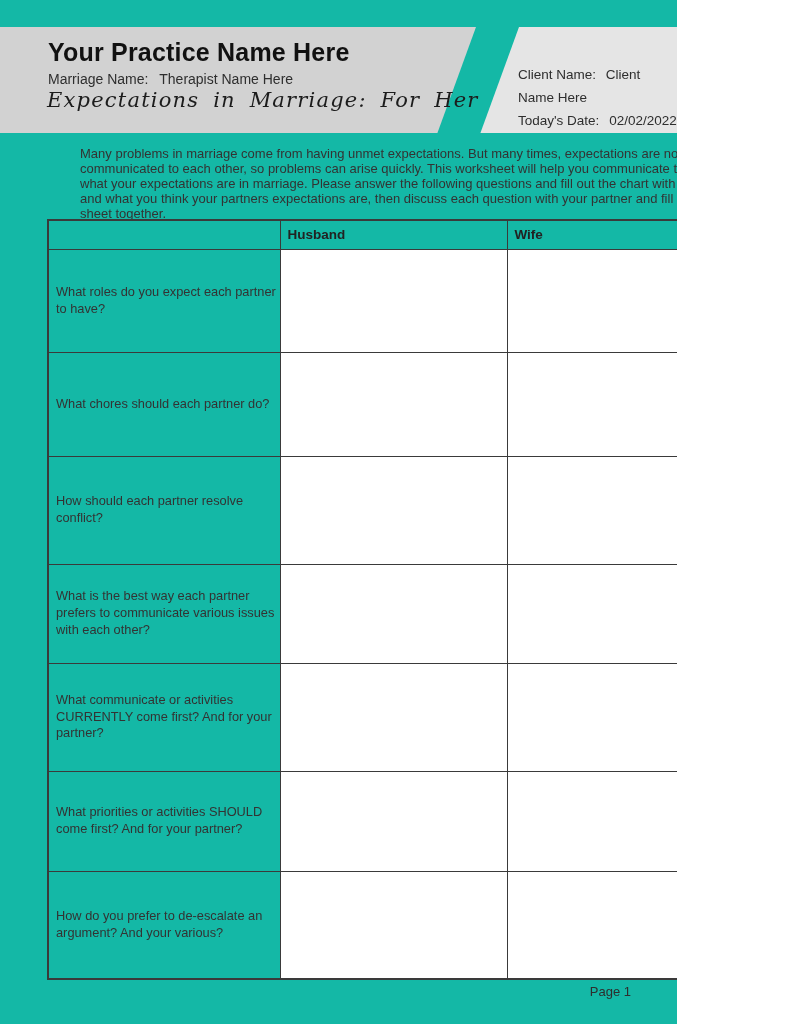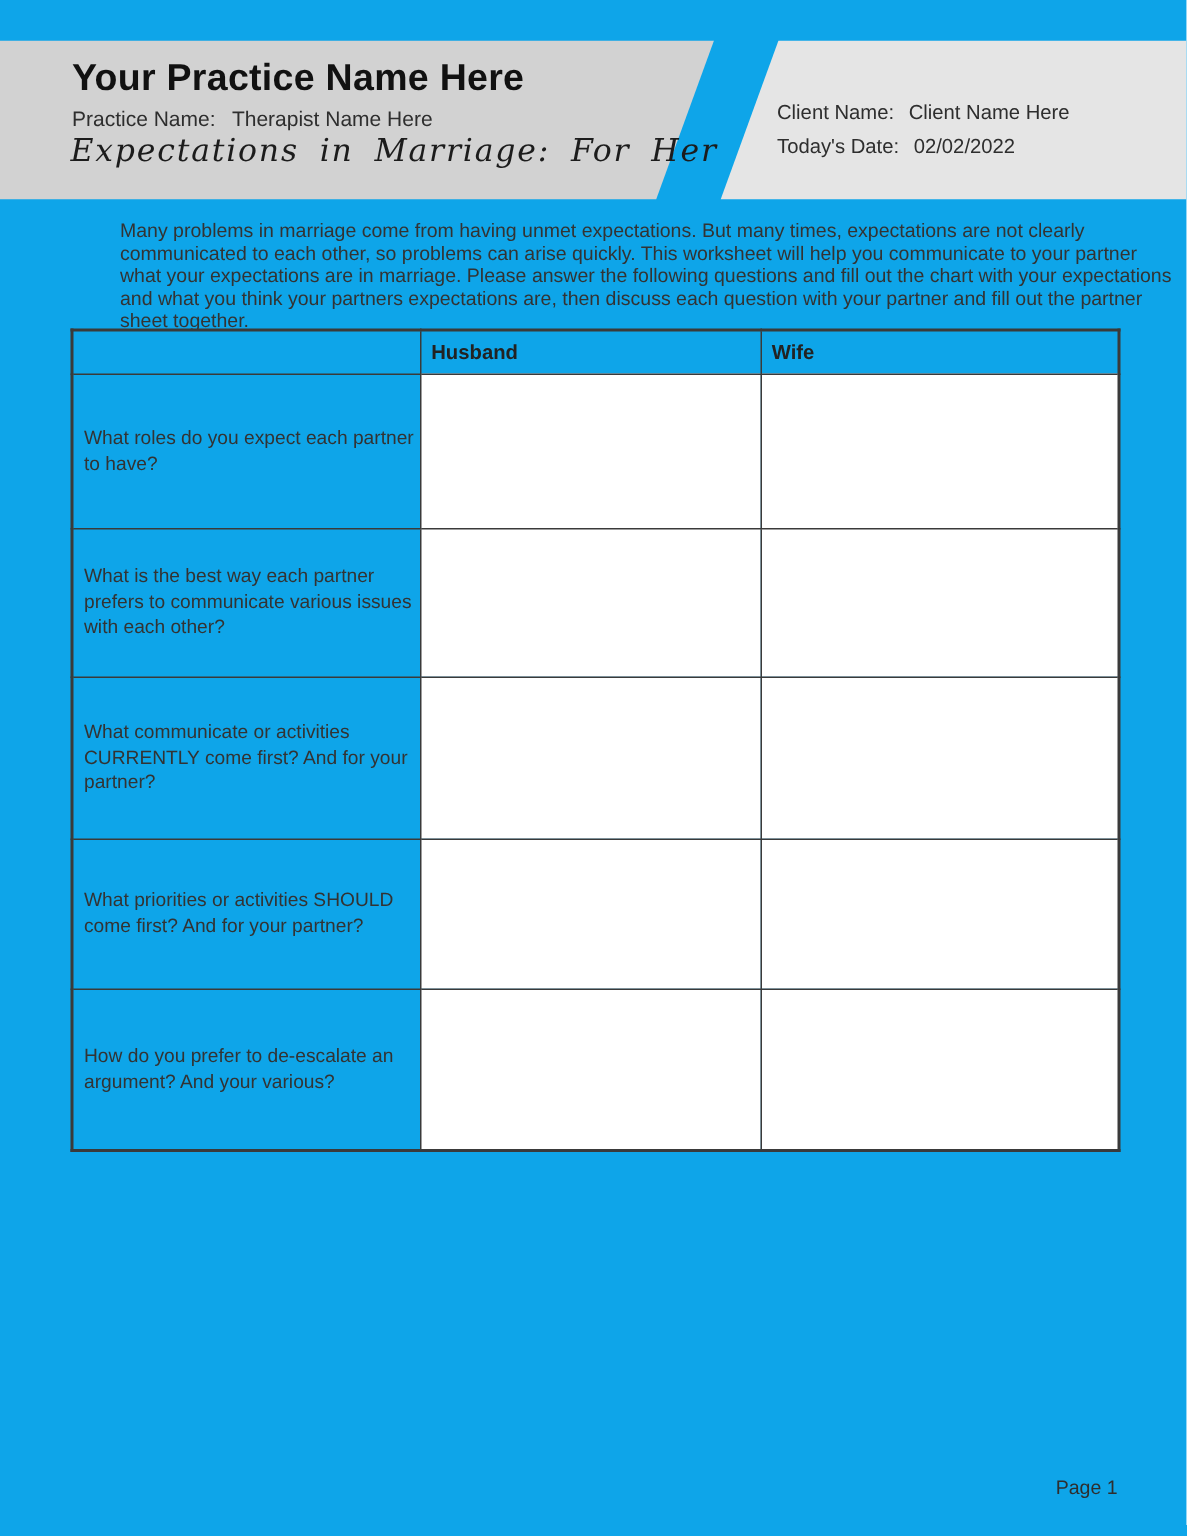--- a/index.html
+++ b/index.html
@@ -1,22 +1,22 @@
 <!DOCTYPE html>
 <html><head>
 <meta charset="utf-8">
 <style>
   * { margin: 0; padding: 0; box-sizing: border-box; }
   html, body { background: #ffffff; }
   body { font-family: "Liberation Sans", sans-serif; color: #333; }
   .page {
     position: relative;
-    width: 791px;
+    width: 677px;
     height: 1024px;
-    background: #0ea5e9;
+    background: #14b8a6;
     overflow: hidden;
   }
   
   .banner-wrap {
     position: absolute;
     left: 0; top: 27px;
     width: 791px; height: 106px;
     overflow: hidden;
   }
   .banner-left {
@@ -120,21 +120,21 @@
 <div class="page">
 
   <div class="banner-wrap">
     <div class="banner-left" style="background-color: rgb(210, 210, 210);"></div>
     <div class="banner-right" style="background-color: rgb(229, 229, 229);"></div>
   </div>
 
   <div class="practice-name">Your Practice Name Here</div>
 
   <div class="therapist-line">
-    <span class="label">Practice Name:</span>
+    <span class="label">Marriage Name:</span>
     <span class="value">Therapist Name Here</span>
   </div>
 
   <div class="worksheet-title">Expectations in Marriage: For Her</div>
 
   <div class="client-block">
     <div>
       <span class="label">Client Name:</span>
       <span class="value">Client Name Here</span>
     </div>
@@ -156,20 +156,30 @@
         <tr>
       <th></th>
       <th>Husband</th>
       <th>Wife</th>
     </tr>
     <tr style="height:103px">
       <td class="question">What roles do you expect each partner to have?</td>
       <td class="answer"></td>
       <td class="answer"></td>
     </tr>
+    <tr style="height:104px">
+      <td class="question">What chores should each partner do?</td>
+      <td class="answer"></td>
+      <td class="answer"></td>
+    </tr>
+    <tr style="height:108px">
+      <td class="question">How should each partner resolve conflict?</td>
+      <td class="answer"></td>
+      <td class="answer"></td>
+    </tr>
     <tr style="height:99px">
       <td class="question">What is the best way each partner prefers to communicate various issues with each other?</td>
       <td class="answer"></td>
       <td class="answer"></td>
     </tr>
     <tr style="height:108px">
       <td class="question">What communicate or activities CURRENTLY come first? And for your partner?</td>
       <td class="answer"></td>
       <td class="answer"></td>
     </tr>

